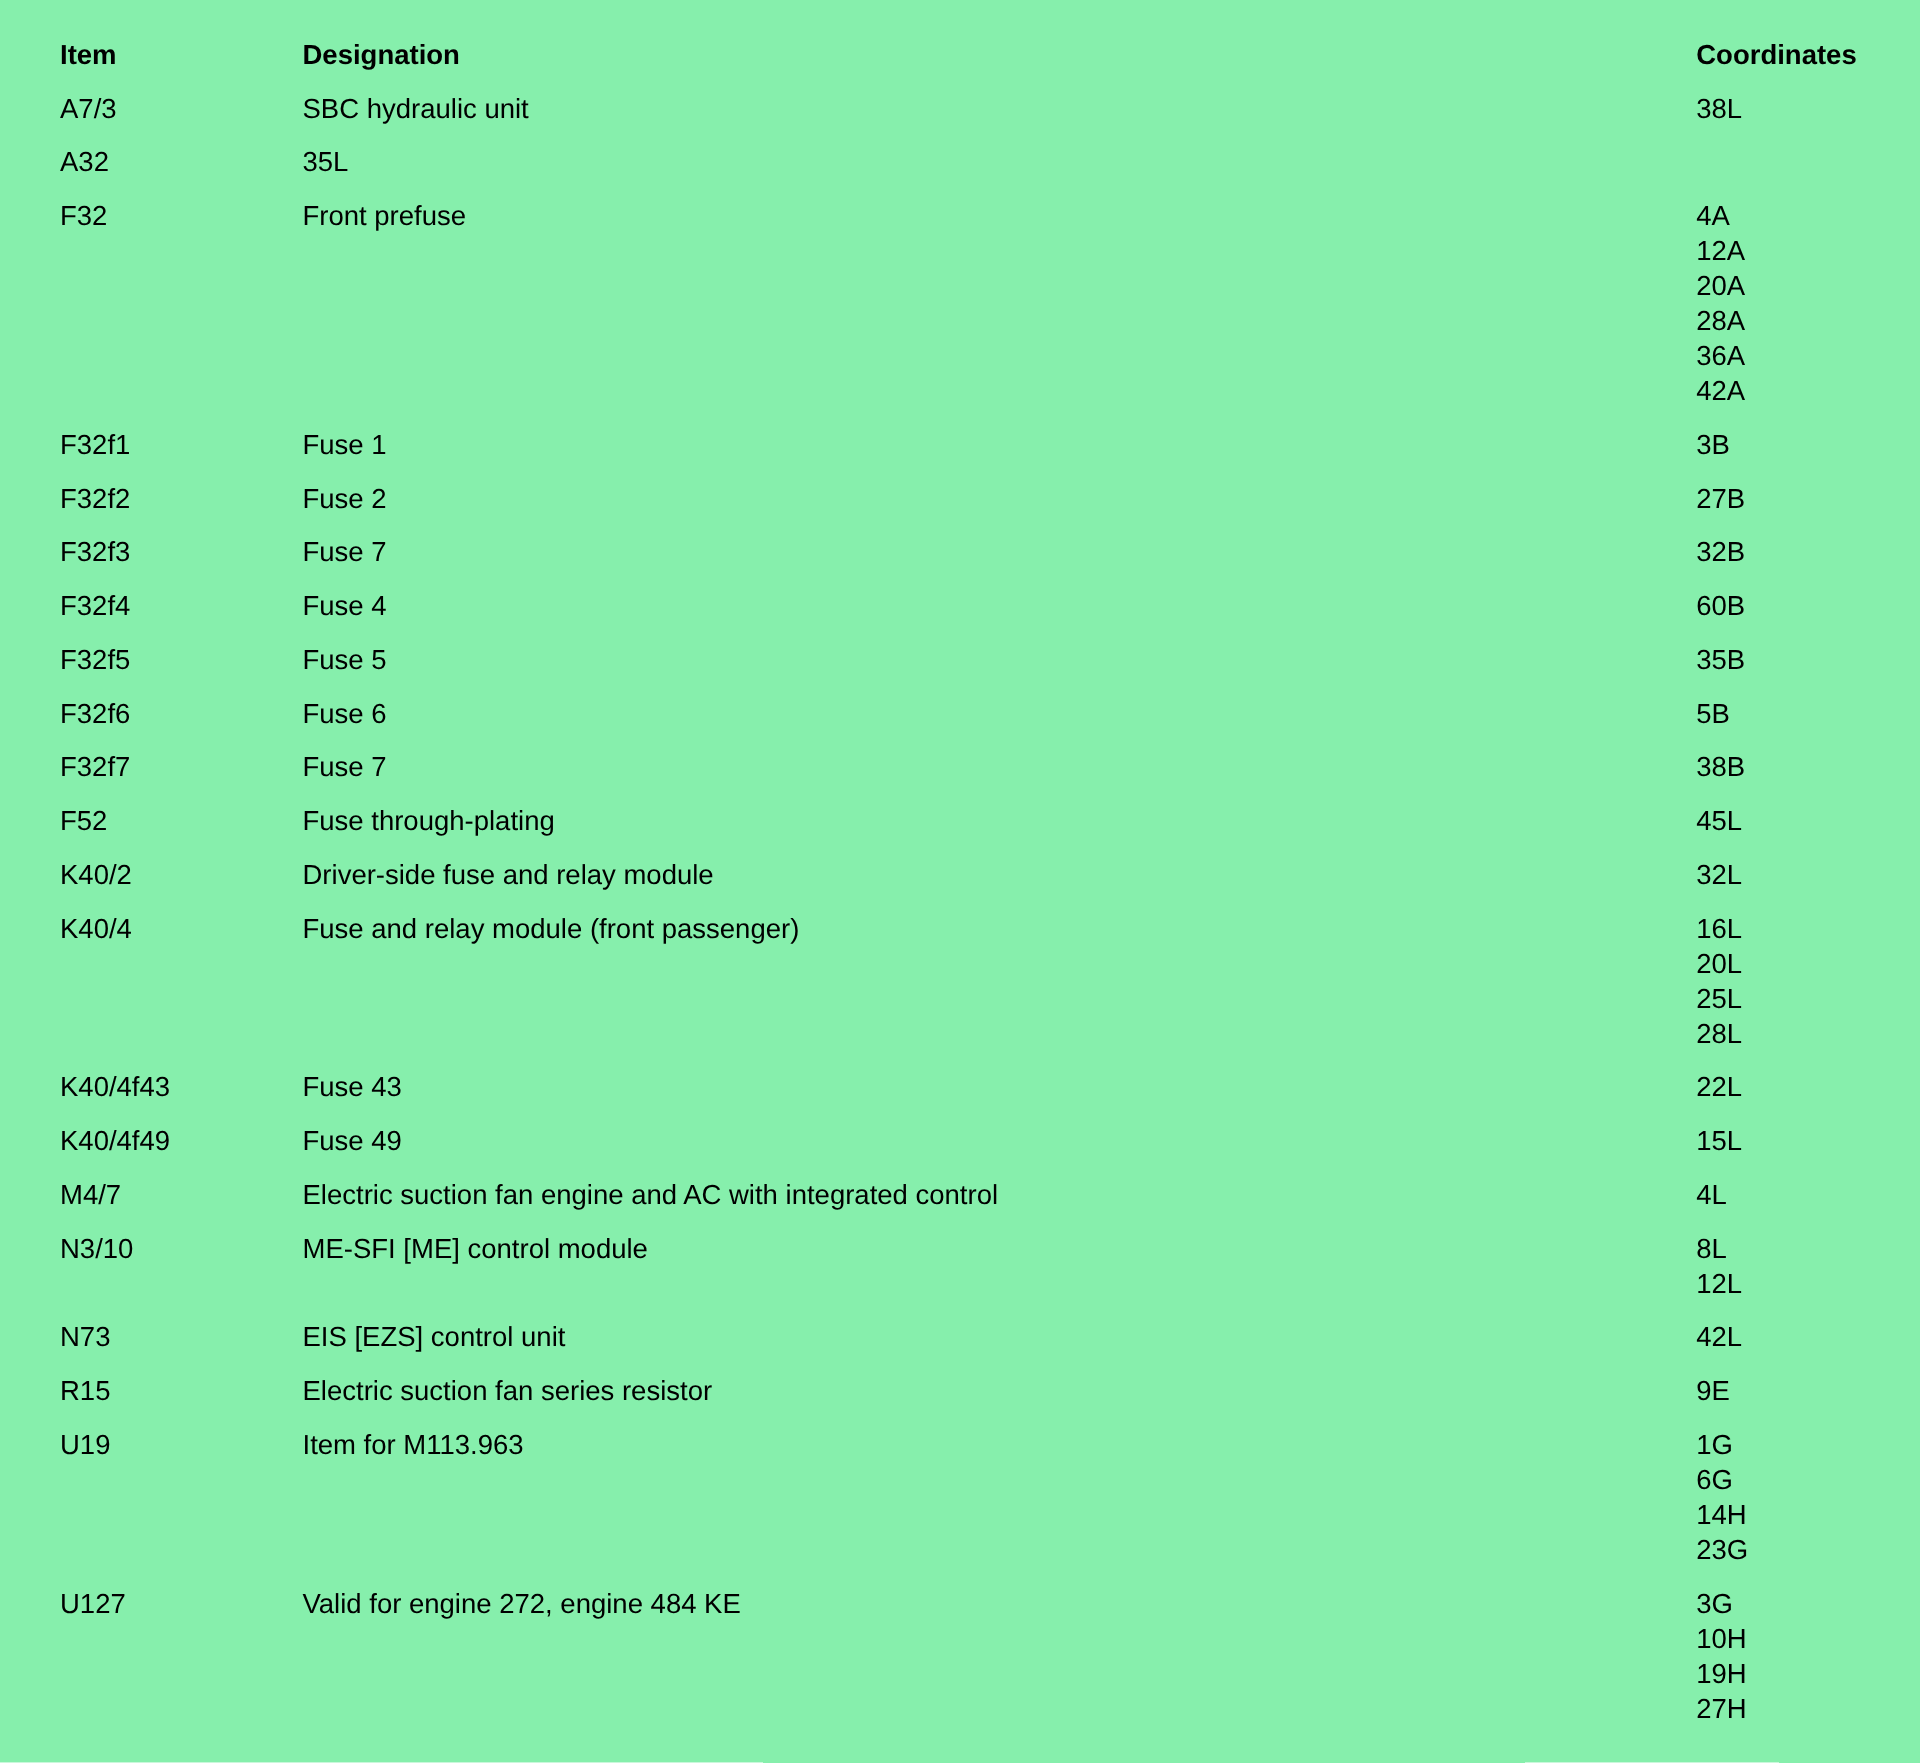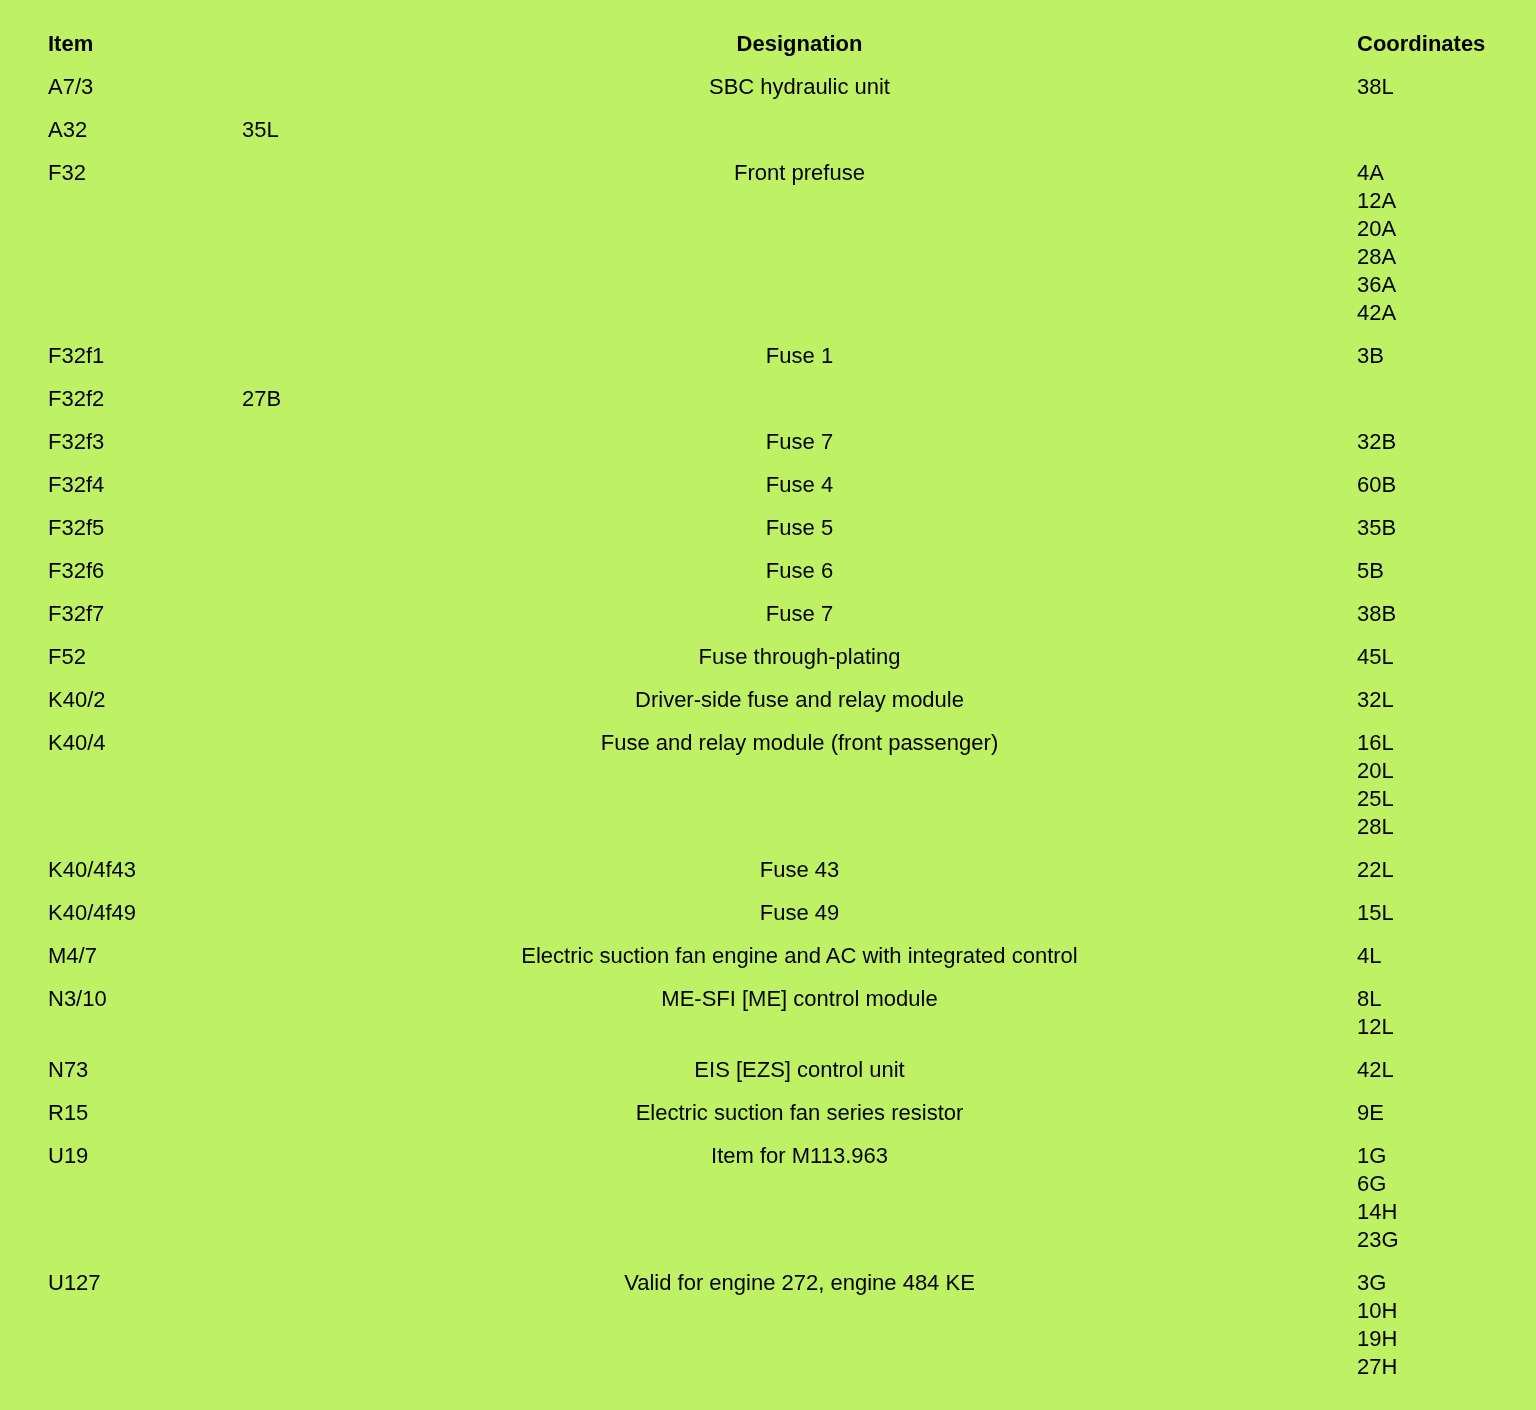--- a/index.html
+++ b/index.html
@@ -5,40 +5,39 @@
   html, body {
     margin: 0;
     padding: 0;
     background: #ffffff;
   }
   .page {
     width: 1536px;
     height: 1410px;
     box-sizing: border-box;
     padding: 30px 0 0 48px;
-    background: #bef264;
+    background: #86efac;
     color: #000000;
     font-family: "Liberation Sans", sans-serif;
     font-size: 22px;
     line-height: 28px;
     overflow: hidden;
   }
   .trow {
     display: flex;
     align-items: flex-start;
     margin-bottom: 15px;
   }
   .c-item {
     width: 194px;
     flex: none;
   }
   .c-desig {
     width: 1115px;
     flex: none;
-    text-align: center;
   }
   .c-coord {
     width: 170px;
     flex: none;
   }
   .th {
     font-weight: bold;
   }
   .item-link {
     color: #000000;
@@ -103,20 +102,21 @@
     <div class="c-desig">Fuse 1</div>
     <div class="c-coord">
           <span class="coord-line">3B</span>
         </div>
   </div>
 
   <div class="trow">
     <div class="c-item">
       <a class="item-link">F32f2</a>
     </div>
+    <div class="c-desig">Fuse 2</div>
     <div class="c-coord">
           <span class="coord-line">27B</span>
         </div>
   </div>
 
   <div class="trow">
     <div class="c-item">
       <a class="item-link">F32f3</a>
     </div>
     <div class="c-desig">Fuse 7</div>

